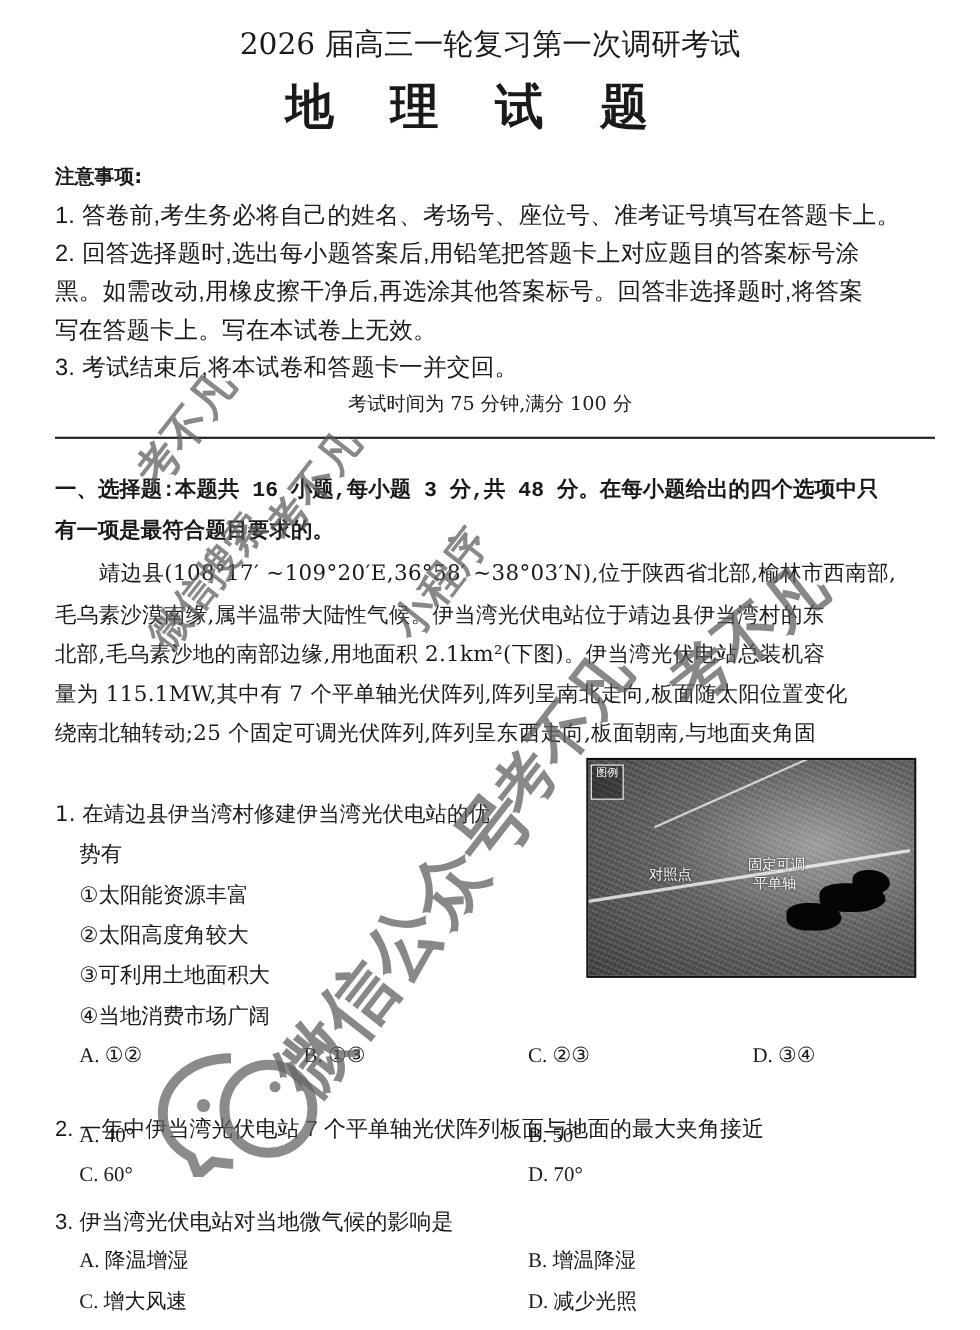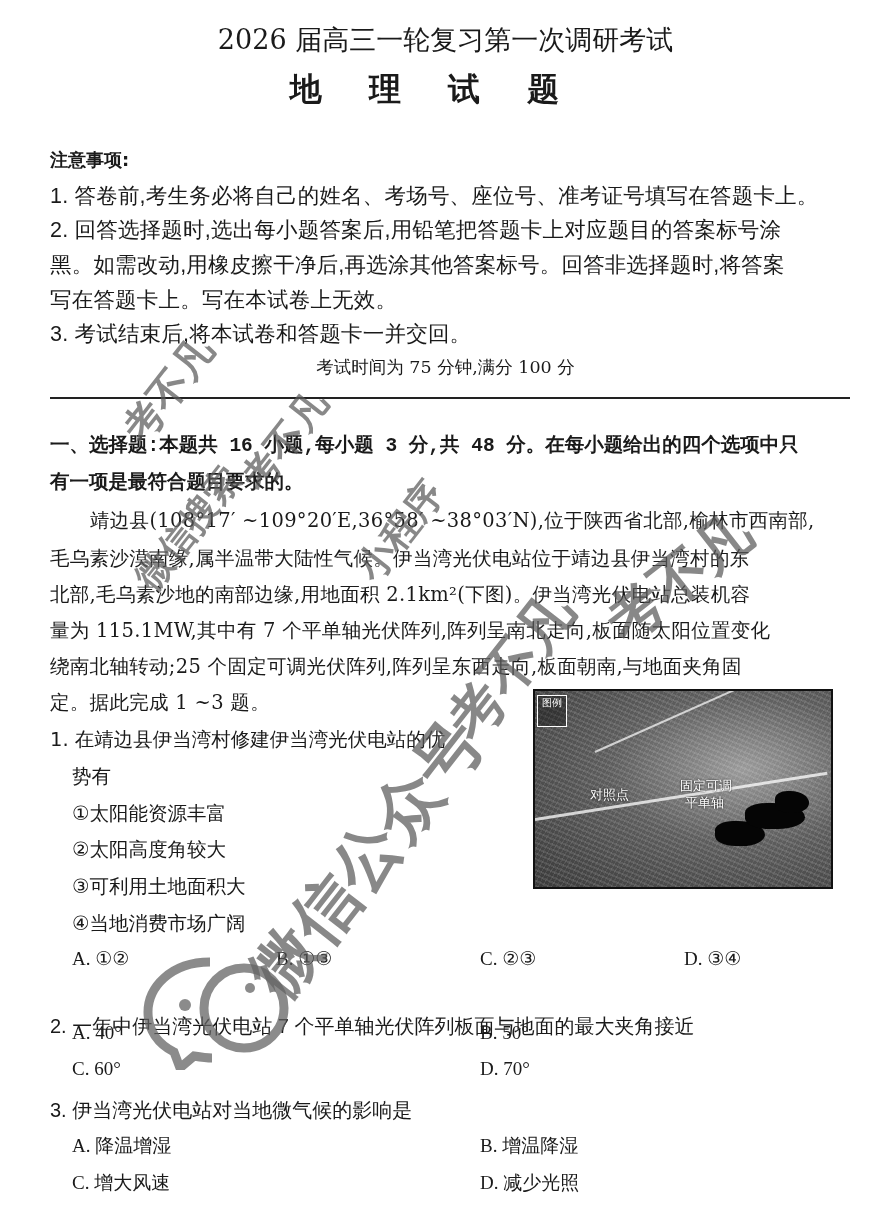--- a/index.html
+++ b/index.html
@@ -8,21 +8,21 @@
       font-family: "DejaVu Serif", "Liberation Serif", serif;
       color: #1a1a1a;
     }
     .page { position: absolute; left: 0; top: 0; width: 891px; height: 1209px; }
     .title1 {
       position: absolute; top: 22px; left: 0; width: 891px; text-align: center;
       font-size: 27px; letter-spacing: 0px;
     }
     .title2 {
       position: absolute; top: 68px; left: 0; width: 867px; text-align: center;
-      font-size: 32px; font-weight: bold; letter-spacing: 18px;
+      font-size: 44px; font-weight: bold; letter-spacing: 18px;
       font-family: "DejaVu Sans", "Liberation Sans", sans-serif;
     }
     .line { position: absolute; left: 50px; width: 800px; font-size: 20.5px; white-space: nowrap; }
     .notice-head { font-weight: bold; font-family: "DejaVu Sans", sans-serif; font-size: 18px; }
     .ntext { font-family: "Liberation Sans", "DejaVu Sans", sans-serif; font-size: 21.5px; letter-spacing: 0.2px; }
     .center { text-align: center; left: 0; width: 891px; font-size: 17.5px; }
     .rule { position: absolute; left: 50px; top: 397px; width: 800px; height: 2px; background: #222; }
     .sec { font-weight: bold; font-family: Liberation Mono, monospace; font-size: 19.5px; }
     .para { font-size: 19.5px; font-family: "DejaVu Serif", serif; letter-spacing: 0.3px; }
     .q { font-size: 19.5px; font-family: "DejaVu Sans", sans-serif; }
@@ -67,21 +67,20 @@
   <div class="rule"></div>
 
   <div class="line sec" style="top:431px;">一、选择题:本题共 16 小题,每小题 3 分,共 48 分。在每小题给出的四个选项中只</div>
   <div class="line sec" style="top:468px;">有一项是最符合题目要求的。</div>
 
   <div class="line para" style="top:507px; left:90px; width:760px;">靖边县(108°17′ ~109°20′E,36°58′ ~38°03′N),位于陕西省北部,榆林市西南部,</div>
   <div class="line para" style="top:545px;">毛乌素沙漠南缘,属半温带大陆性气候。伊当湾光伏电站位于靖边县伊当湾村的东</div>
   <div class="line para" style="top:581px;">北部,毛乌素沙地的南部边缘,用地面积 2.1km²(下图)。伊当湾光伏电站总装机容</div>
   <div class="line para" style="top:617px;">量为 115.1MW,其中有 7 个平单轴光伏阵列,阵列呈南北走向,板面随太阳位置变化</div>
   <div class="line para" style="top:653px;">绕南北轴转动;25 个固定可调光伏阵列,阵列呈东西走向,板面朝南,与地面夹角固</div>
-  <div class="line para" style="top:689px;">定。据此完成 1 ~3 题。</div>
 
   <div class="photo">
     <div class="legend">图例</div>
     <div class="ridge1"></div>
     <div class="ridge2"></div>
     <div class="blob" style="left:180px; top:130px; width:50px; height:25px;"></div>
     <div class="blob" style="left:210px; top:112px; width:60px; height:26px;"></div>
     <div class="blob" style="left:240px; top:100px; width:34px; height:22px;"></div>
     <div class="lbl" style="left:55px; top:95px;">对照点</div>
     <div class="lbl" style="left:145px; top:86px;">固定可调</div>

